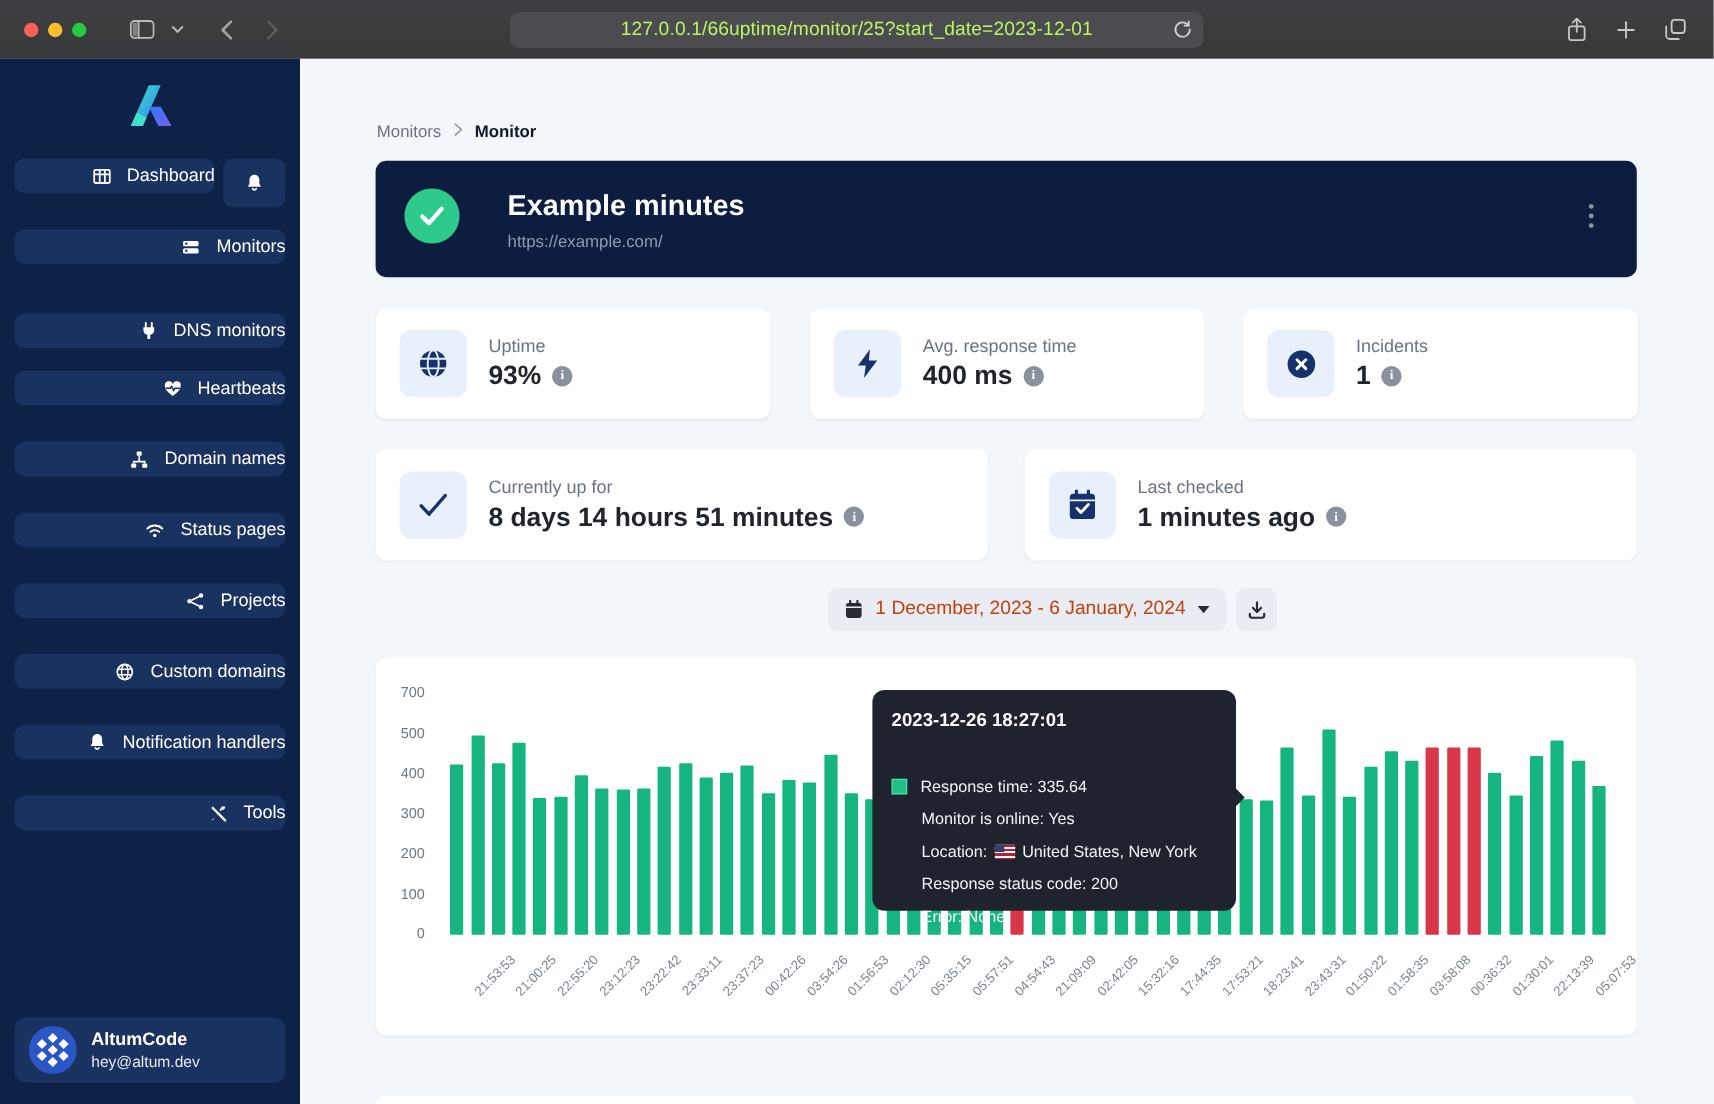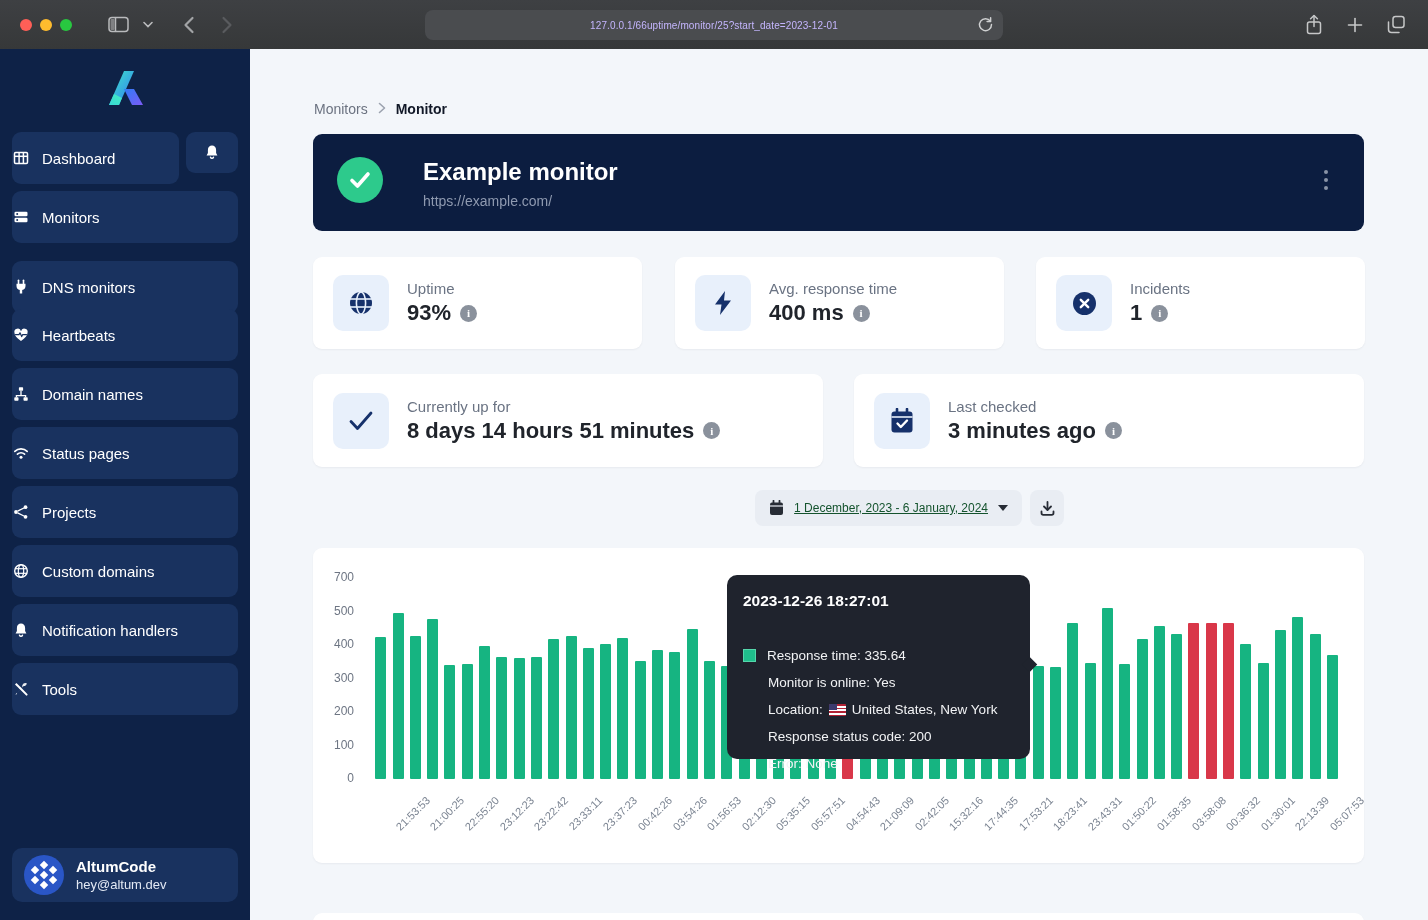--- a/index.html
+++ b/index.html
@@ -10,30 +10,30 @@
   
   .chrome { position:absolute; left:0; top:0; width:1428px; height:49px;
     background:linear-gradient(#3e4043,#363839); display:flex; align-items:center; }
   .traffic { display:flex; gap:8px; margin-left:20px; }
   .dot { width:12px; height:12px; border-radius:50%; }
   .dot.r{background:#ff5f57;} .dot.y{background:#febc2e;} .dot.g{background:#28c840;}
   .nav-icons { display:flex; align-items:center; gap:14px; margin-left:36px; color:#b9babc; }
   .url-pill { position:absolute; left:50%; top:10px; transform:translateX(-50%);
     width:578px; height:30px; background:#4a4c4f; border-radius:8px;
     display:flex; align-items:center; justify-content:center; }
-  .url-text { color:#c4b5fd; font-size:10px; letter-spacing:.1px; }
+  .url-text { color:#bef264; font-size:16px; letter-spacing:.1px; }
   .url-refresh { position:absolute; right:9px; top:6px; }
   .chrome-right { position:absolute; right:22px; top:0; height:49px; display:flex; align-items:center; gap:24px; }
 
   
   .sidebar { position:absolute; left:0; top:49px; width:250px; height:871px; background:#0e2247; }
   .logo { position:absolute; left:101px; top:16px; }
-  .side-item { position:absolute; left:12px; width:226px; height:52px; background:#19325f;
-    border-radius:9px; display:flex; align-items:center; padding-left:1px; gap:13px;
-    color:#fff; font-size:15px; cursor:pointer; }
+  .side-item { position:absolute; left:12px; width:226px; height:29px; background:#19325f;
+    border-radius:9px; display:flex; align-items:center; padding-left:16px; gap:13px;
+    color:#fff; font-size:15px; cursor:pointer;justify-content:flex-end; }
   .side-item.narrow { width:167px; }
   .bell-btn { position:absolute; left:186px; top:83px; width:52px; height:41px; background:#19325f;
     border-radius:9px; display:flex; align-items:center; justify-content:center; cursor:pointer; }
   .user-card { position:absolute; left:12px; top:799px; width:226px; height:54px; background:#19325f;
     border-radius:10px; display:flex; align-items:center; padding-left:12px; gap:12px; }
   .user-name { color:#fff; font-size:15px; font-weight:700; }
   .user-email { color:#e3e9f4; font-size:13px; margin-top:2px; }
 
   
   .main { position:absolute; left:250px; top:49px; width:1178px; height:871px; background:#f3f6fa; }
@@ -58,21 +58,21 @@
     display:flex; align-items:center; justify-content:center; flex:0 0 auto; }
   .stat-label { color:#6a7383; font-size:15px; }
   .stat-value { color:#20242b; font-size:22px; font-weight:700; margin-top:3px; display:flex; align-items:center; gap:9px; }
   .info-badge { width:17px; height:17px; border-radius:50%; background:#8a919c; color:#fff;
     font-size:11px; font-weight:700; display:inline-flex; align-items:center; justify-content:center;
     font-family:"Liberation Serif", serif; cursor:pointer; }
 
   .range-row { position:absolute; left:0; top:441px; width:1114px; }
   .range-btn { position:absolute; right:342px; top:0; height:36px; background:#e9edf3; border-radius:8px;
     display:flex; align-items:center; gap:10px; padding:0 14px; cursor:pointer; }
-  .range-text { font-size:12px; color:#14532d;text-decoration:underline; }
+  .range-text { font-size:16px; color:#c2410c; }
   .dl-btn { position:absolute; right:300px; top:0; width:34px; height:36px; background:#e9edf3; border-radius:8px;
     display:flex; align-items:center; justify-content:center; cursor:pointer; }
 
   .chart-card { left:63px; top:499px; width:1051px; height:315px; }
   .y-axis span { position:absolute; right:8px; width:40px; text-align:right; font-size:12px; color:#6d7583; }
   .y-axis { position:absolute; left:0; top:0; width:49px; height:260px; }
   .plot { position:absolute; left:59px; top:30px; width:969px; height:201px; }
   .plot .bar { position:absolute; bottom:0; width:11px; border-radius:1px; cursor:pointer; }
   .x-labels { position:absolute; left:59px; top:238px; width:969px; height:72px; }
   .x-labels span { position:absolute; top:8px; transform:rotate(-45deg); transform-origin:100% 0;
@@ -336,21 +336,21 @@
     </span>
     <span class="bc-current">Monitor</span>
   </div>
 
   <div class="hero">
     <div class="hero-circle">
       <svg width="22" height="18" viewBox="0 0 22 18">
           <polyline points="3,9.5 8.5,15 19,3" fill="none" stroke="#fff" stroke-width="3.6" stroke-linecap="round" stroke-linejoin="round"></polyline>
         </svg>
     </div>
-    <div class="hero-title">Example monitor</div>
+    <div class="hero-title">Example minutes</div>
     <div class="hero-url">https://example.com/</div>
     <div class="kebab">
         <i></i>
         <i></i>
         <i></i>
       </div>
   </div>
 
   <div class="card stat-card" style="left:63px">
     <span class="icon-sq">
@@ -422,21 +422,21 @@
           <rect x="1.5" y="3.5" width="21" height="21" rx="3" fill="#16316b"></rect>
           <line x1="7" y1="1" x2="7" y2="6" stroke="#16316b" stroke-width="2.6" stroke-linecap="round"></line>
           <line x1="17" y1="1" x2="17" y2="6" stroke="#16316b" stroke-width="2.6" stroke-linecap="round"></line>
           <line x1="1.5" y1="9" x2="22.5" y2="9" stroke="#e8f0fb" stroke-width="1.6"></line>
           <polyline points="7.5,15.5 10.8,19 17,12.5" fill="none" stroke="#fff" stroke-width="2.4" stroke-linecap="round" stroke-linejoin="round"></polyline>
         </svg>
     </span>
     <span>
       <div class="stat-label">Last checked</div>
       <div class="stat-value">
-          <span>3 minutes ago</span>
+          <span>1 minutes ago</span>
           <span class="info-badge">i</span>
         </div>
     </span>
   </div>
 
   <div class="range-row">
     <div class="range-btn">
       <span>
         <svg width="15" height="16" viewBox="0 0 15 16">
             <rect x="1" y="2.5" width="13" height="12.5" rx="2" fill="#272c35"></rect>

